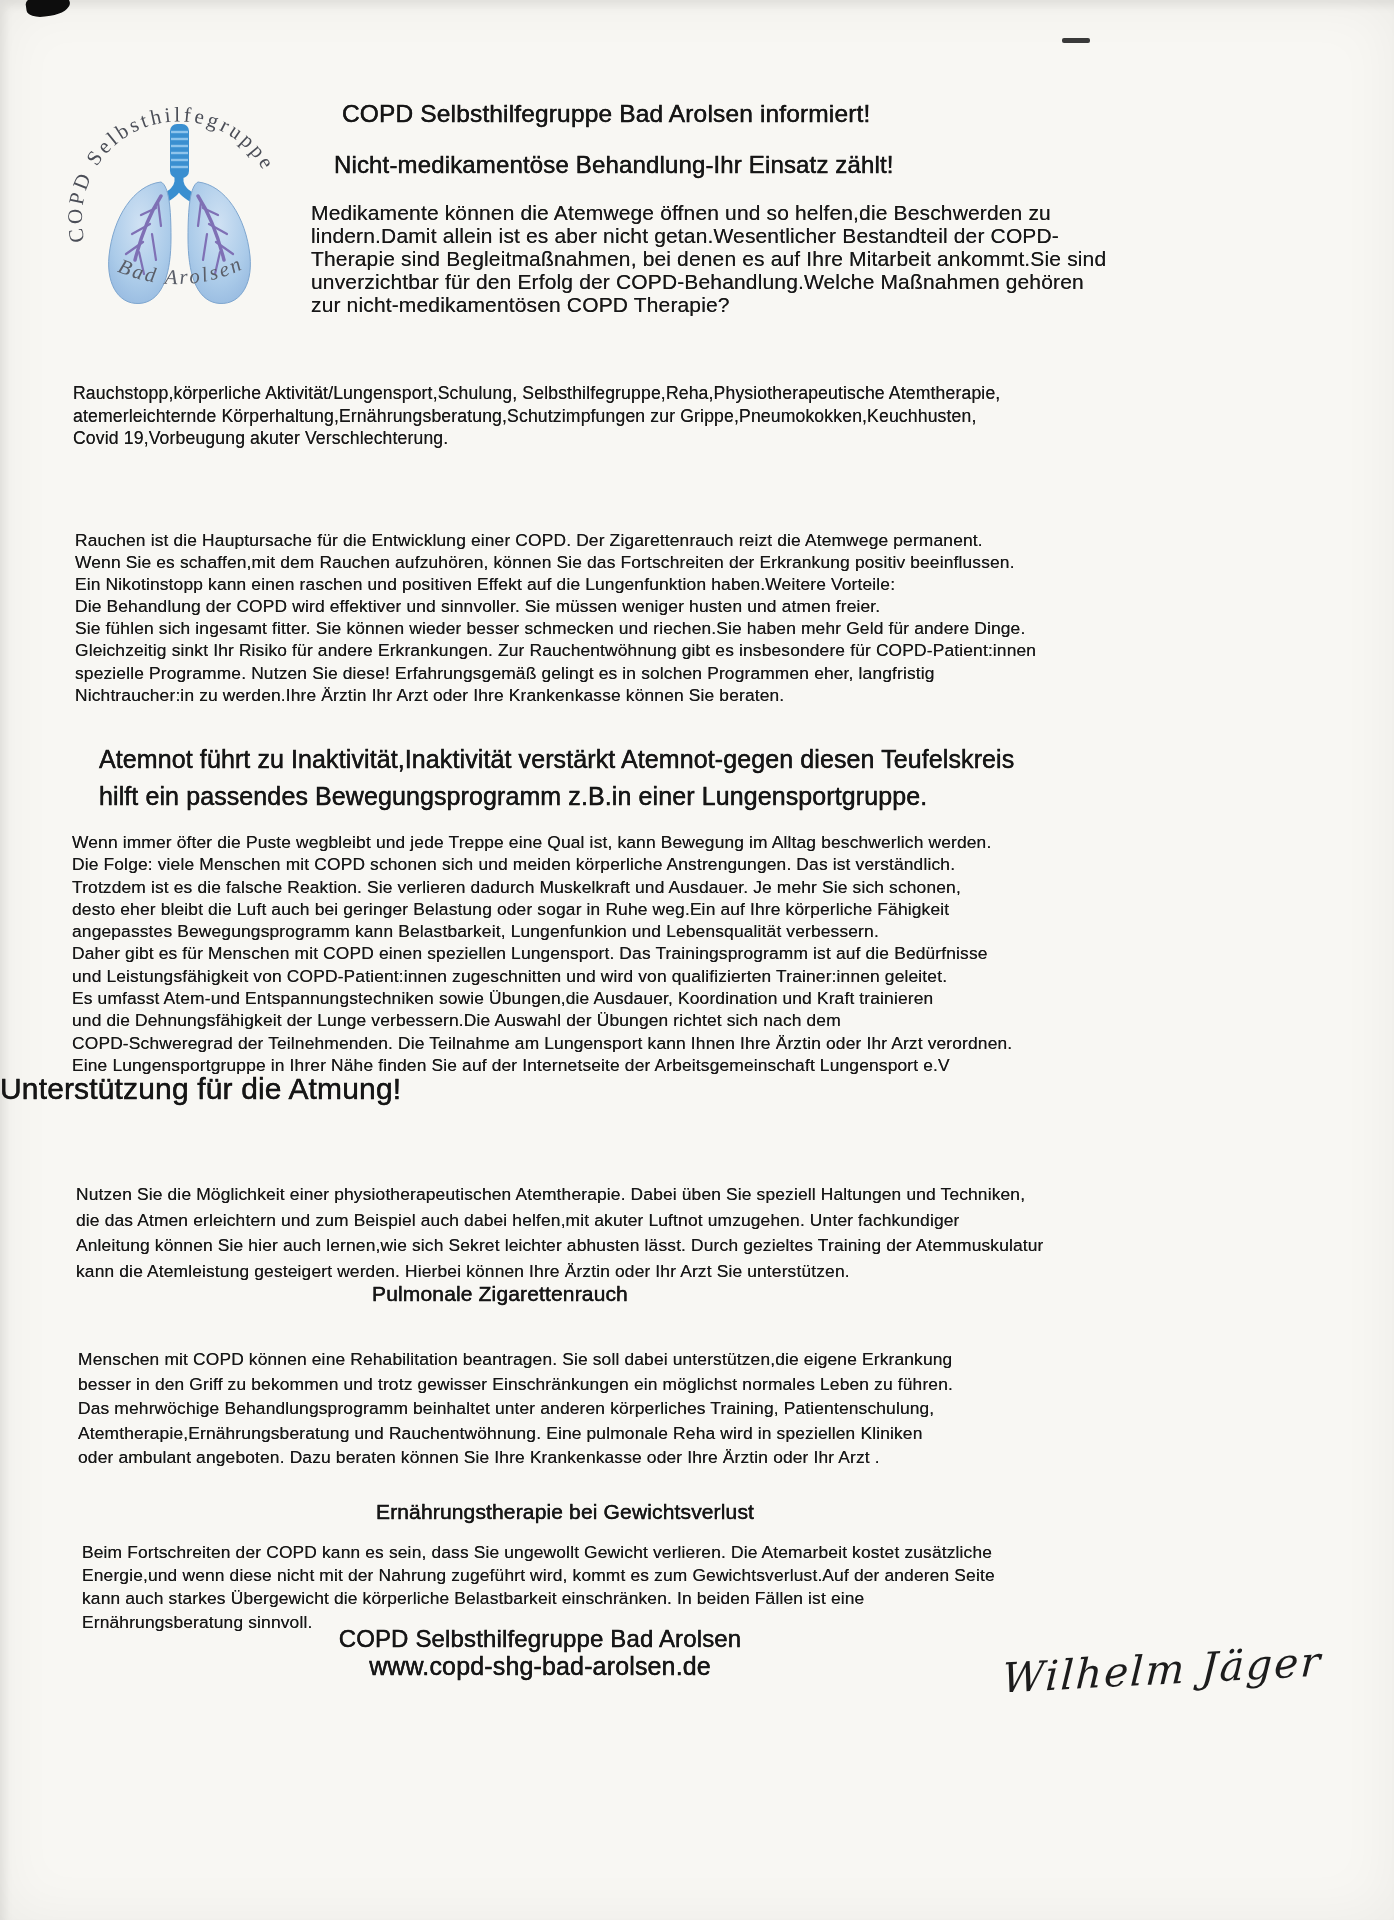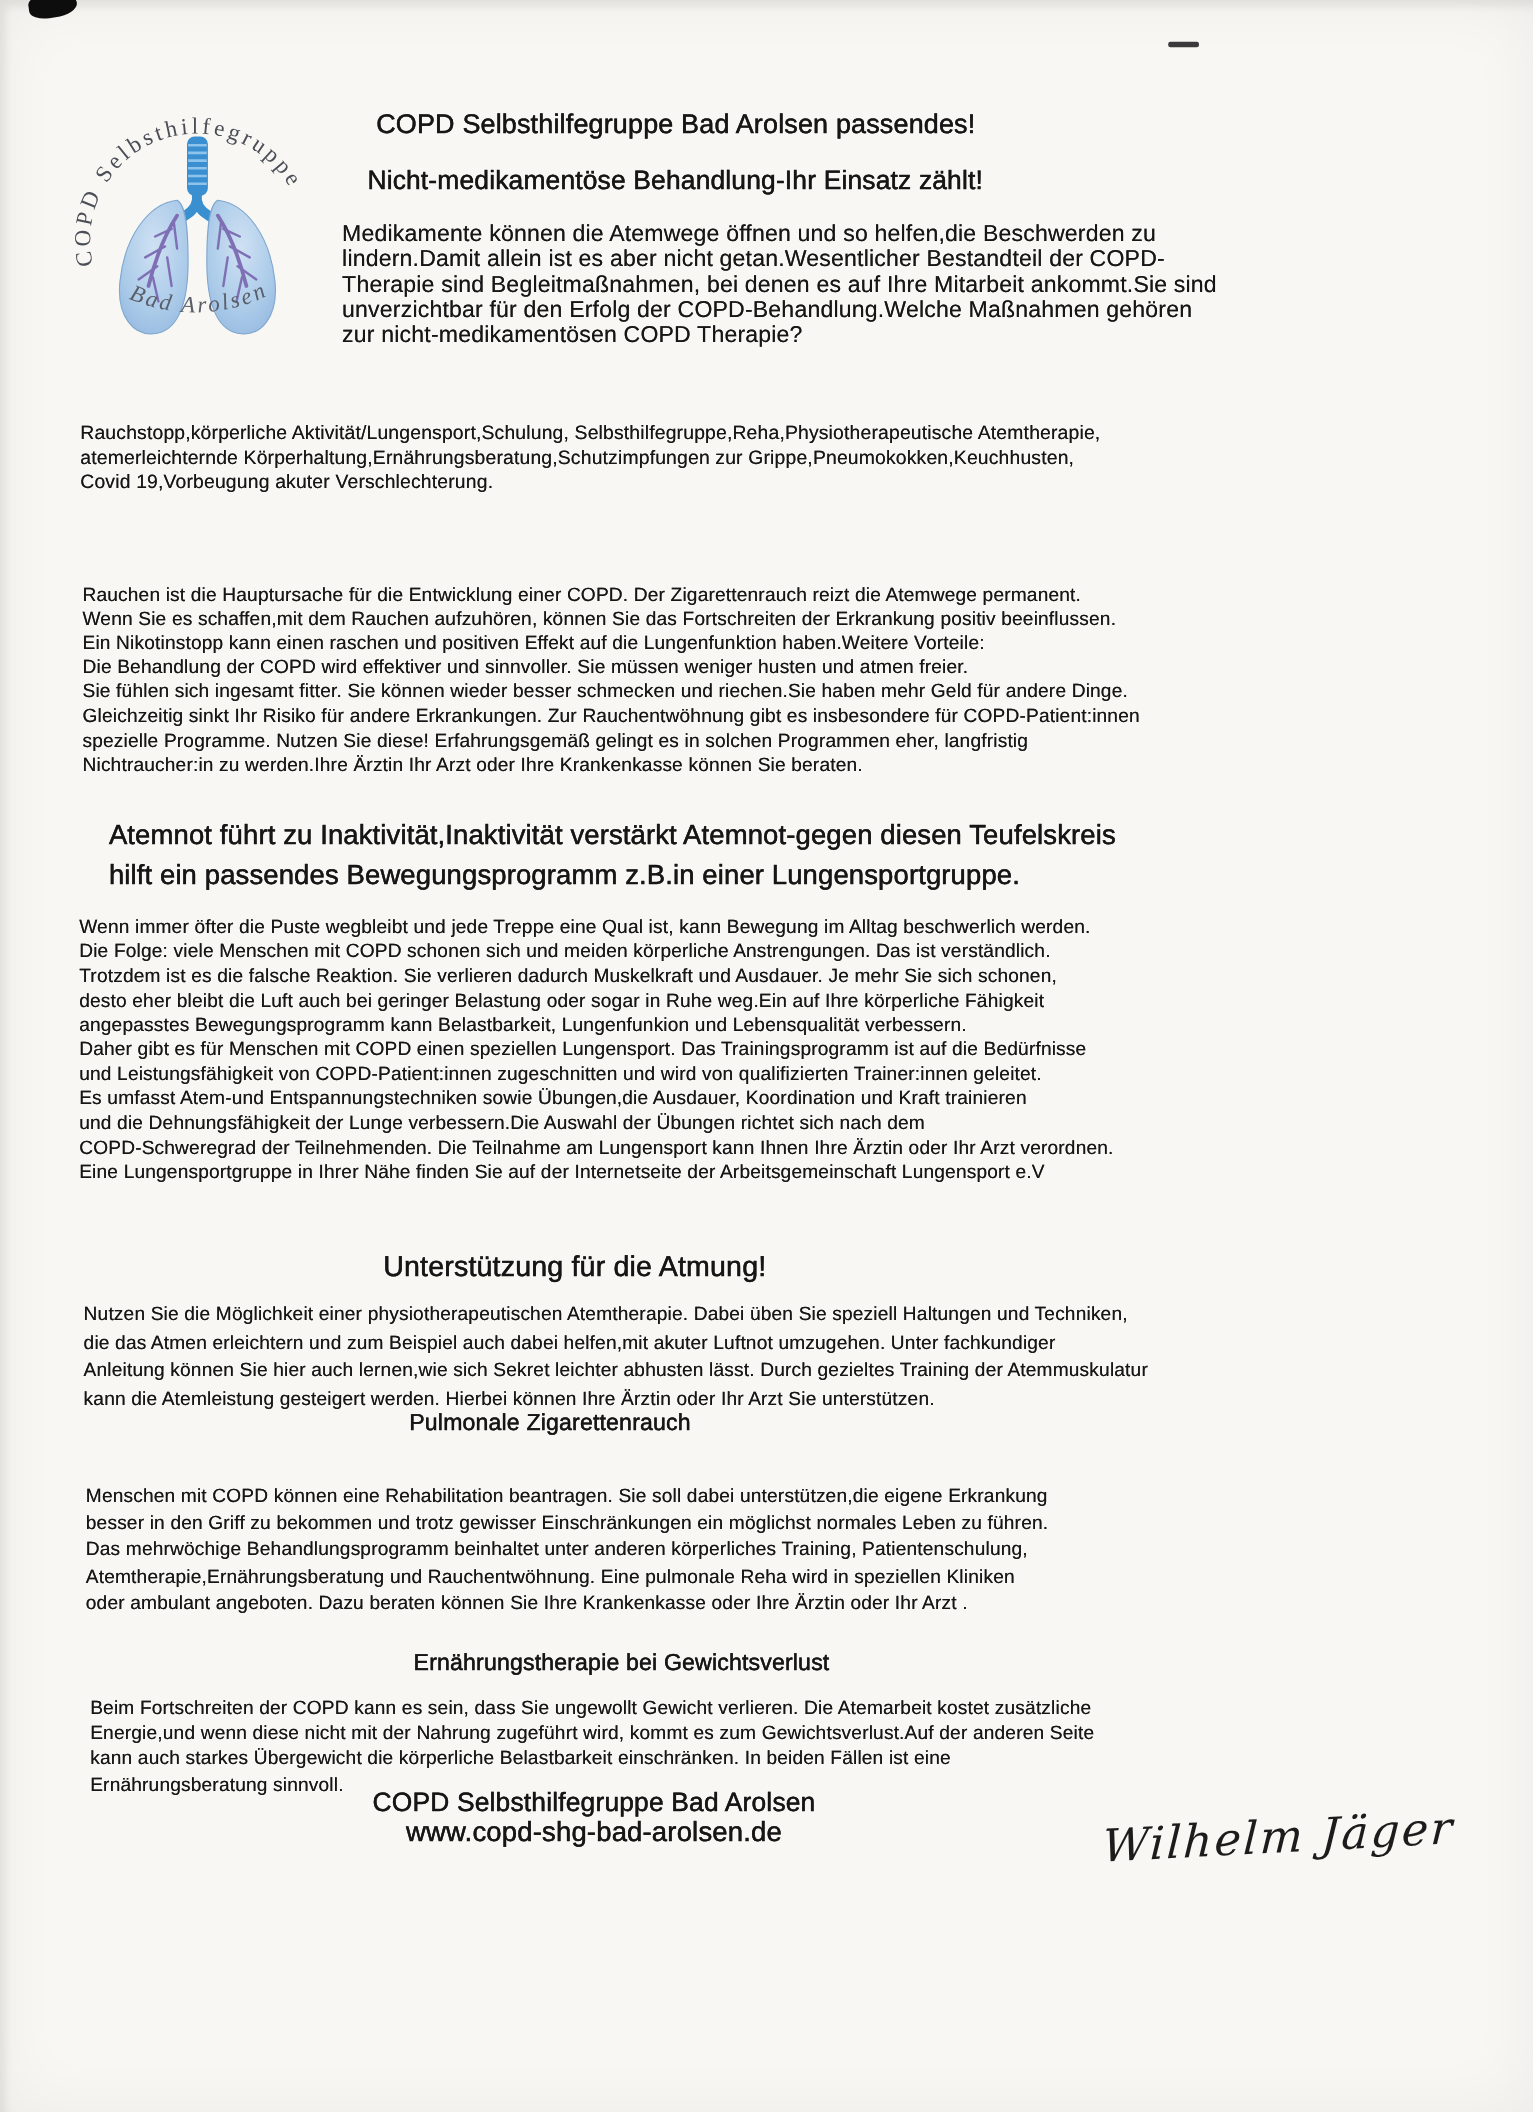--- a/index.html
+++ b/index.html
@@ -27,21 +27,21 @@
 
   .title1 { position:absolute; left:342px; top:100px;  font-size:24.5px; }
   .title2 { position:absolute; left:334px; top:151px;  font-size:24px; }
 
   .intro    { position:absolute; left:311px; top:201px; font-size:21px; line-height:23px; }
   .measures { position:absolute; left:73px;  top:382px; font-size:17.6px; line-height:22.5px; }
 
   .sec-h { position:absolute; }
   .h0 { left:0; width:1045px; text-align:center; top:477px;  font-size:20.5px; }
   .h1 { left:99px; top:741px; font-size:25px; line-height:37px; letter-spacing:0.1px; }
-  .h2 { left:0; width:1045px; text-align:center; top:1136px; font-size:26px; }
+  .h2 { left:0; width:1045px; text-align:left; top:1072px; font-size:30px; }
   .h3 { left:0; width:1000px; text-align:center; top:1282px; font-size:21px; }
   .h4 { left:0; width:1130px; text-align:center; top:1500px; font-size:21px; }
 
   .sec-b { position:absolute; font-size:17.4px; }
   .b0 { left:75px; top:529px;  line-height:22.1px; }
   .b1 { left:72px; top:831px;  line-height:22.3px; }
   .b2 { left:76px; top:1182px; line-height:25.6px; }
   .b3 { left:78px; top:1347px; line-height:24.5px; }
   .b4 { left:82px; top:1541px; line-height:23.2px; }
 
@@ -100,21 +100,21 @@
         <path d="M134 122 C143 136 153 158 160 186" stroke-width="3.4"></path>
         <path d="M139 134 L154 141 M145 150 L163 160 M152 168 L169 180 M137 128 L134 152 M143 160 L139 186 M156 178 L151 200" stroke-width="2.2"></path>
       </g>
     </g>
 
     <text font-size="21" fill="#5a5e68" letter-spacing="2.6" font-style="italic" font-family="Liberation Serif, serif">
       <textPath href="#arcBot" startOffset="2%">Bad Arolsen</textPath>
     </text>
   </svg>
 
-  <h1 class="title1 thick txt">COPD Selbsthilfegruppe Bad Arolsen passendes!</h1>
+  <h1 class="title1 thick txt">COPD Selbsthilfegruppe Bad Arolsen informiert!</h1>
   <h2 class="title2 thick txt">Nicht-medikamentöse Behandlung-Ihr Einsatz zählt!</h2>
 
   <p class="intro txt">Medikamente können die Atemwege öffnen und so helfen,die Beschwerden zu
 lindern.Damit allein ist es aber nicht getan.Wesentlicher Bestandteil der COPD-
 Therapie sind Begleitmaßnahmen, bei denen es auf Ihre Mitarbeit ankommt.Sie sind
 unverzichtbar für den Erfolg der COPD-Behandlung.Welche Maßnahmen gehören
 zur nicht-medikamentösen COPD Therapie?</p>
   <p class="measures txt">Rauchstopp,körperliche Aktivität/Lungensport,Schulung, Selbsthilfegruppe,Reha,Physiotherapeutische Atemtherapie,
 atemerleichternde Körperhaltung,Ernährungsberatung,Schutzimpfungen zur Grippe,Pneumokokken,Keuchhusten,
 Covid 19,Vorbeugung akuter Verschlechterung.</p>

